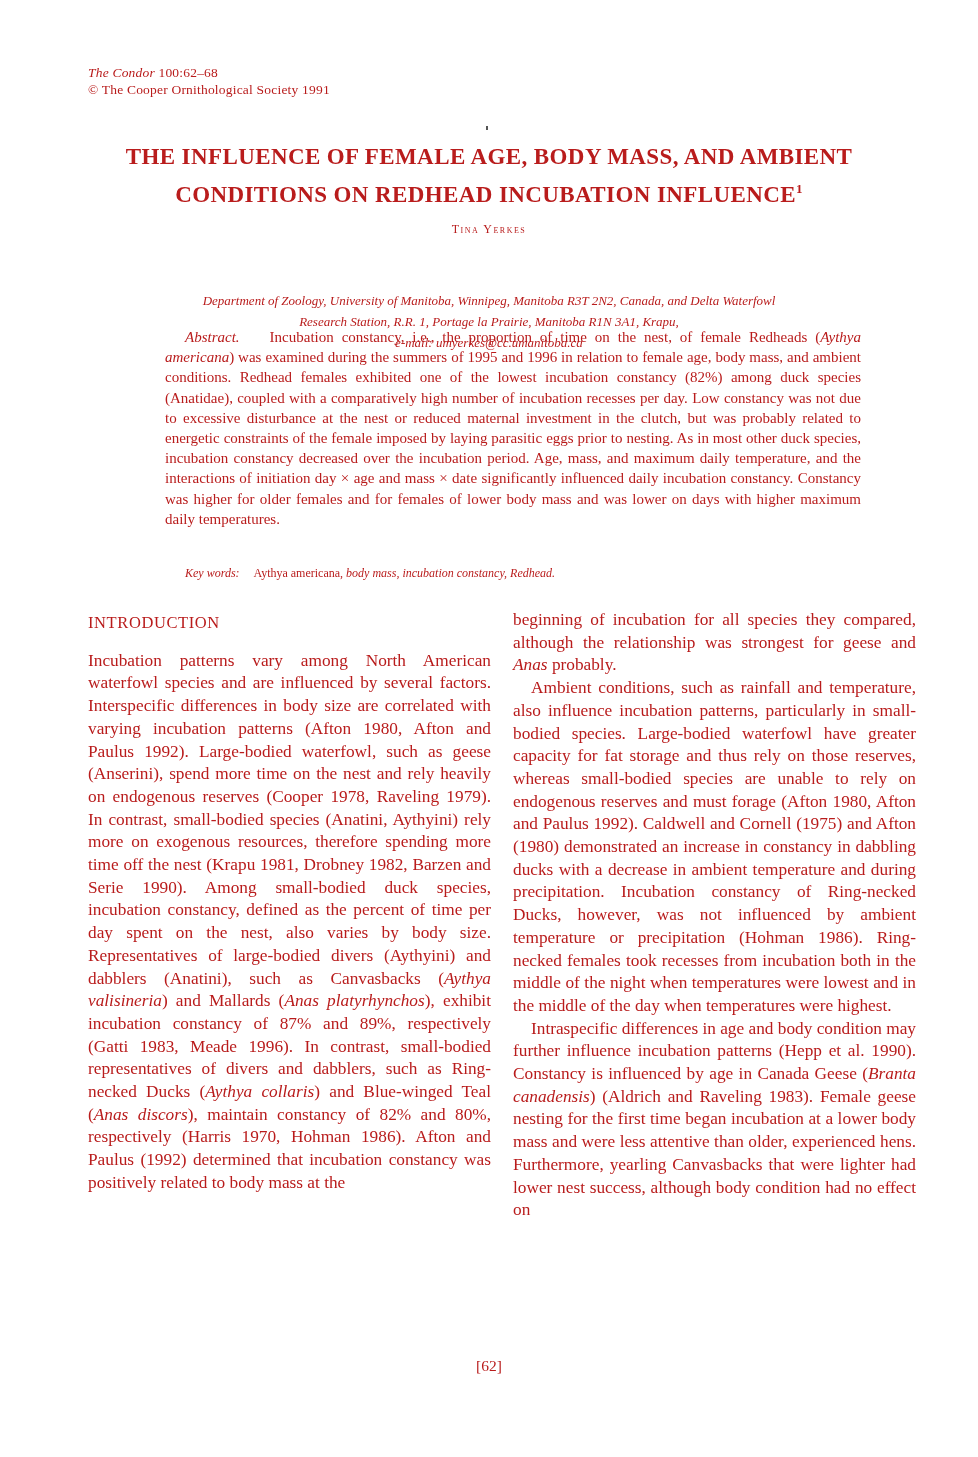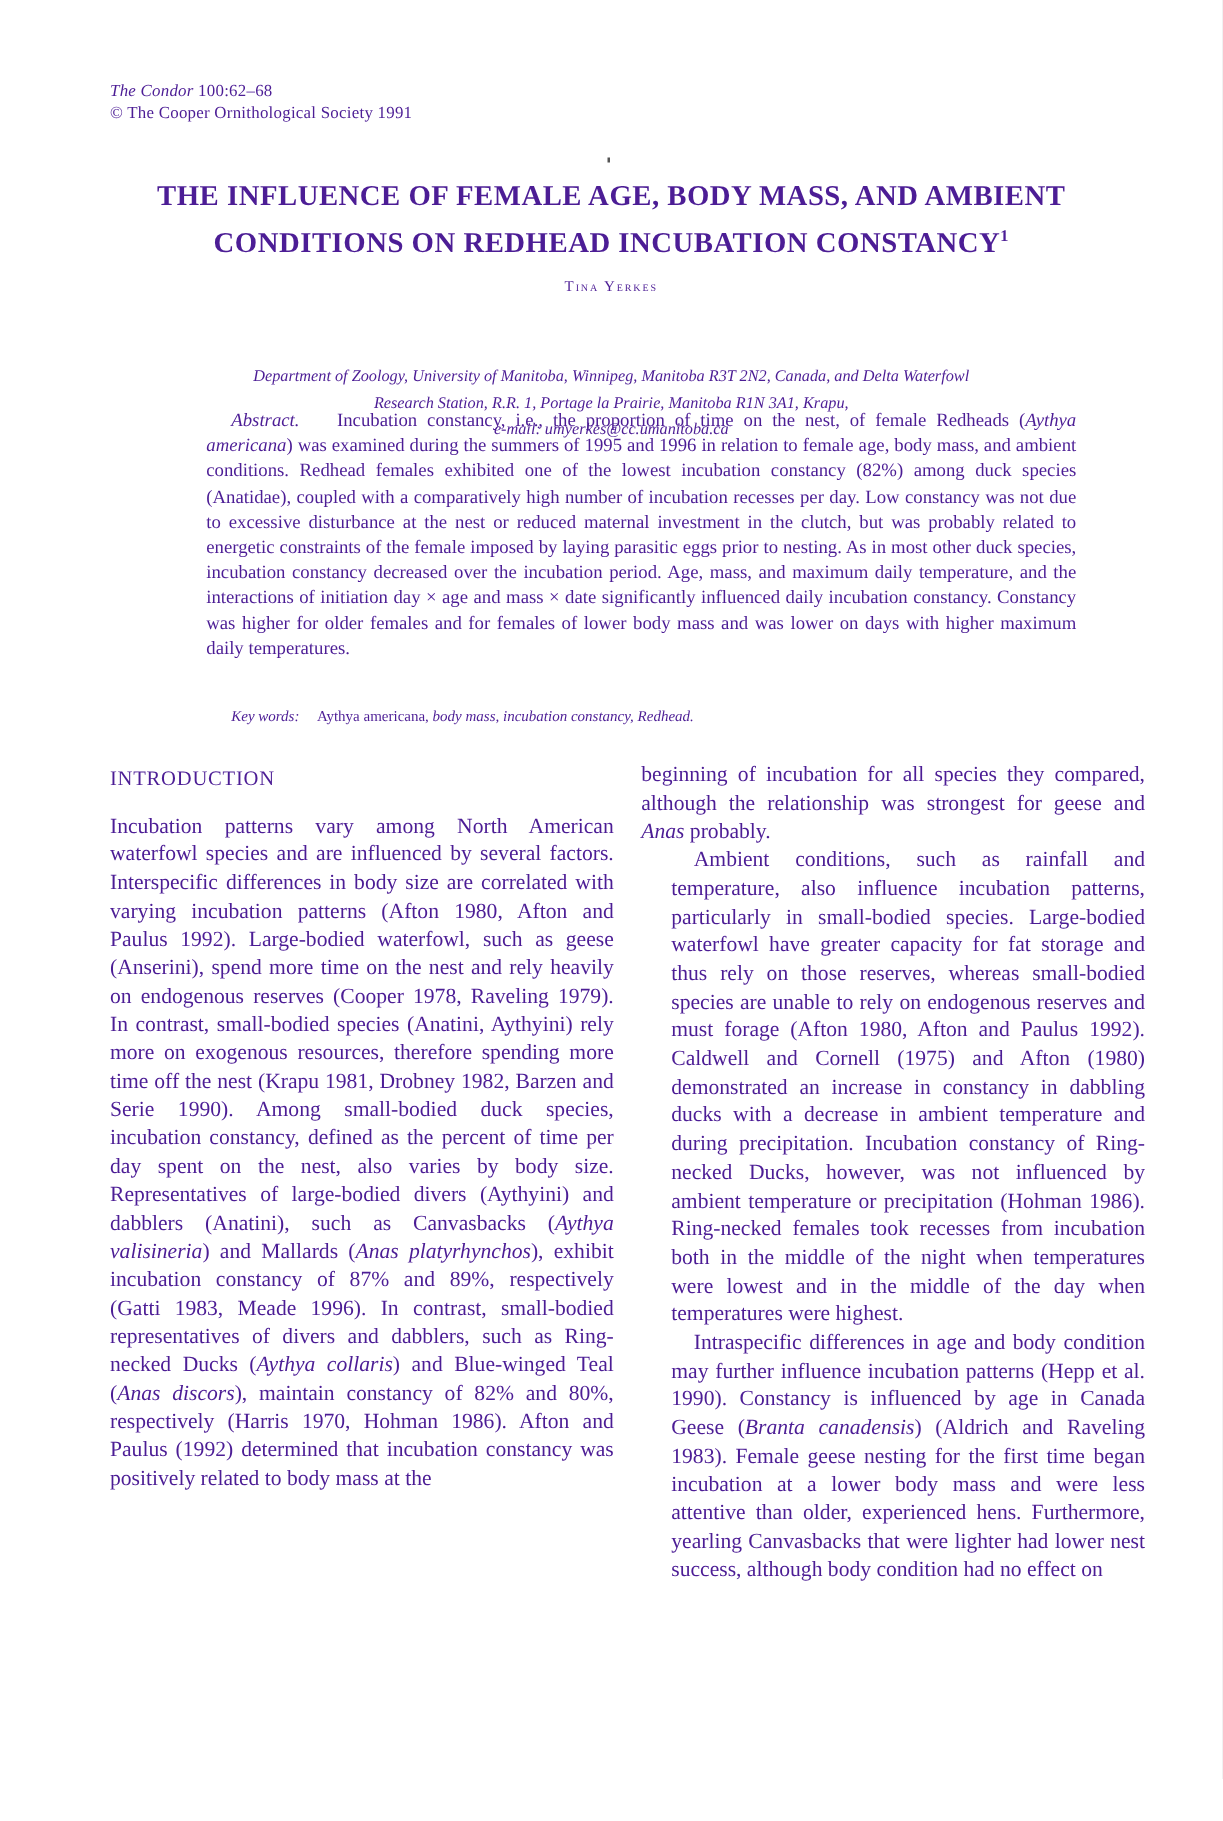--- a/index.html
+++ b/index.html
@@ -2,21 +2,21 @@
 <html><head>
 <meta charset="utf-8">
 <style>
   html, body { margin: 0; padding: 0; background: #e8e8e8; }
   .page {
     position: relative;
     width: 978px;
     height: 1457px;
     margin: 0 auto;
     background: #ffffff;
-    color: #4c1d95;
+    color: #b91c1c;
     font-family: "Liberation Serif", "DejaVu Serif", serif;
     overflow: hidden;
   }
   i, .it { font-style: italic; }
 
   
   .journal-header {
     position: absolute; left: 88px; top: 64px;
     font-size: 13.5px; line-height: 17px; letter-spacing: 0.2px;
   }
@@ -63,21 +63,21 @@
   
   .keywords {
     position: absolute; left: 165px; width: 696px; top: 563px;
     font-size: 12px; line-height: 20px; text-indent: 20px;
   }
   .keywords-label { font-style: italic; padding-right: 14px; }
 
   
   .col { position: absolute; width: 403px; font-size: 17.3px; line-height: 22.7px; text-align: justify; }
   .col p { margin: 0; }
-  .col p.indent { text-indent: 18px; margin-left: 24px; }
+  .col p.indent { text-indent: 18px; }
   .col-left  { left: 88px;  top: 612px; }
   .col-right { left: 513px; top: 609px; }
   .section-heading {
     margin: 0 0 15px 0; font-size: 16.5px; font-weight: normal;
     letter-spacing: 0.6px; text-align: left;
   }
 
   
   .footnote {
     position: absolute; left: 88px; top: 1278px; width: 403px;
@@ -100,21 +100,21 @@
 
   <div class="journal-header">
     <div><i>The Condor</i><span> 100:62–68</span></div>
     <div>© The Cooper Ornithological Society 1991</div>
   </div>
 
   <div class="speck"></div>
 
   <div class="title-block">
     <h1><span>THE INFLUENCE OF FEMALE AGE, BODY MASS, AND AMBIENT</span><br>
-      <span>CONDITIONS ON REDHEAD INCUBATION CONSTANCY</span><sup>1</sup>
+      <span>CONDITIONS ON REDHEAD INCUBATION INFLUENCE</span><sup>1</sup>
     </h1>
   </div>
 
   <div class="author">Tina Yerkes</div>
 
   <div class="affiliation">
     <div>Department of Zoology, University of Manitoba, Winnipeg, Manitoba R3T 2N2, Canada, and Delta Waterfowl</div>
     <div>Research Station, R.R. 1, Portage la Prairie, Manitoba R1N 3A1, Krapu,</div>
     <div>e-mail: umyerkes@cc.umanitoba.ca</div>
   </div>
@@ -132,14 +132,15 @@
     <p><span>Incubation patterns vary among North American waterfowl species and are influenced by several factors. Interspecific differences in body size are correlated with varying incubation patterns (Afton 1980, Afton and Paulus 1992). Large-bodied waterfowl, such as geese (Anserini), spend more time on the nest and rely heavily on endogenous reserves (Cooper 1978, Raveling 1979). In contrast, small-bodied species (Anatini, Aythyini) rely more on exogenous resources, therefore spending more time off the nest (Krapu 1981, Drobney 1982, Barzen and Serie 1990). Among small-bodied duck species, incubation constancy, defined as the percent of time per day spent on the nest, also varies by body size. Representatives of large-bodied divers (Aythyini) and dabblers (Anatini), such as Canvasbacks (</span><i>Aythya valisineria</i><span>) and Mallards (</span><i>Anas platyrhynchos</i><span>), exhibit incubation constancy of 87% and 89%, respectively (Gatti 1983, Meade 1996). In contrast, small-bodied representatives of divers and dabblers, such as Ring-necked Ducks (</span><i>Aythya collaris</i><span>) and Blue-winged Teal (</span><i>Anas discors</i><span>), maintain constancy of 82% and 80%, respectively (Harris 1970, Hohman 1986). Afton and Paulus (1992) determined that incubation constancy was positively related to body mass at the</span></p>
   </div>
 
   <div class="col col-right">
     <p><span>beginning of incubation for all species they compared, although the relationship was strongest for geese and </span><i>Anas</i><span> probably.</span></p>
     <p class="indent"><span>Ambient conditions, such as rainfall and temperature, also influence incubation patterns, particularly in small-bodied species. Large-bodied waterfowl have greater capacity for fat storage and thus rely on those reserves, whereas small-bodied species are unable to rely on endogenous reserves and must forage (Afton 1980, Afton and Paulus 1992). Caldwell and Cornell (1975) and Afton (1980) demonstrated an increase in constancy in dabbling ducks with a decrease in ambient temperature and during precipitation. Incubation constancy of Ring-necked Ducks, however, was not influenced by ambient temperature or precipitation (Hohman 1986). Ring-necked females took recesses from incubation both in the middle of the night when temperatures were lowest and in the middle of the day when temperatures were highest.</span></p>
     <p class="indent"><span>Intraspecific differences in age and body condition may further influence incubation patterns (Hepp et al. 1990). Constancy is influenced by age in Canada Geese (</span><i>Branta canadensis</i><span>) (Aldrich and Raveling 1983). Female geese nesting for the first time began incubation at a lower body mass and were less attentive than older, experienced hens. Furthermore, yearling Canvasbacks that were lighter had lower nest success, although body condition had no effect on</span></p>
   </div>
 
 
+  <div class="pageno">[62]</div>
 
 </div>
 
 </body></html>

